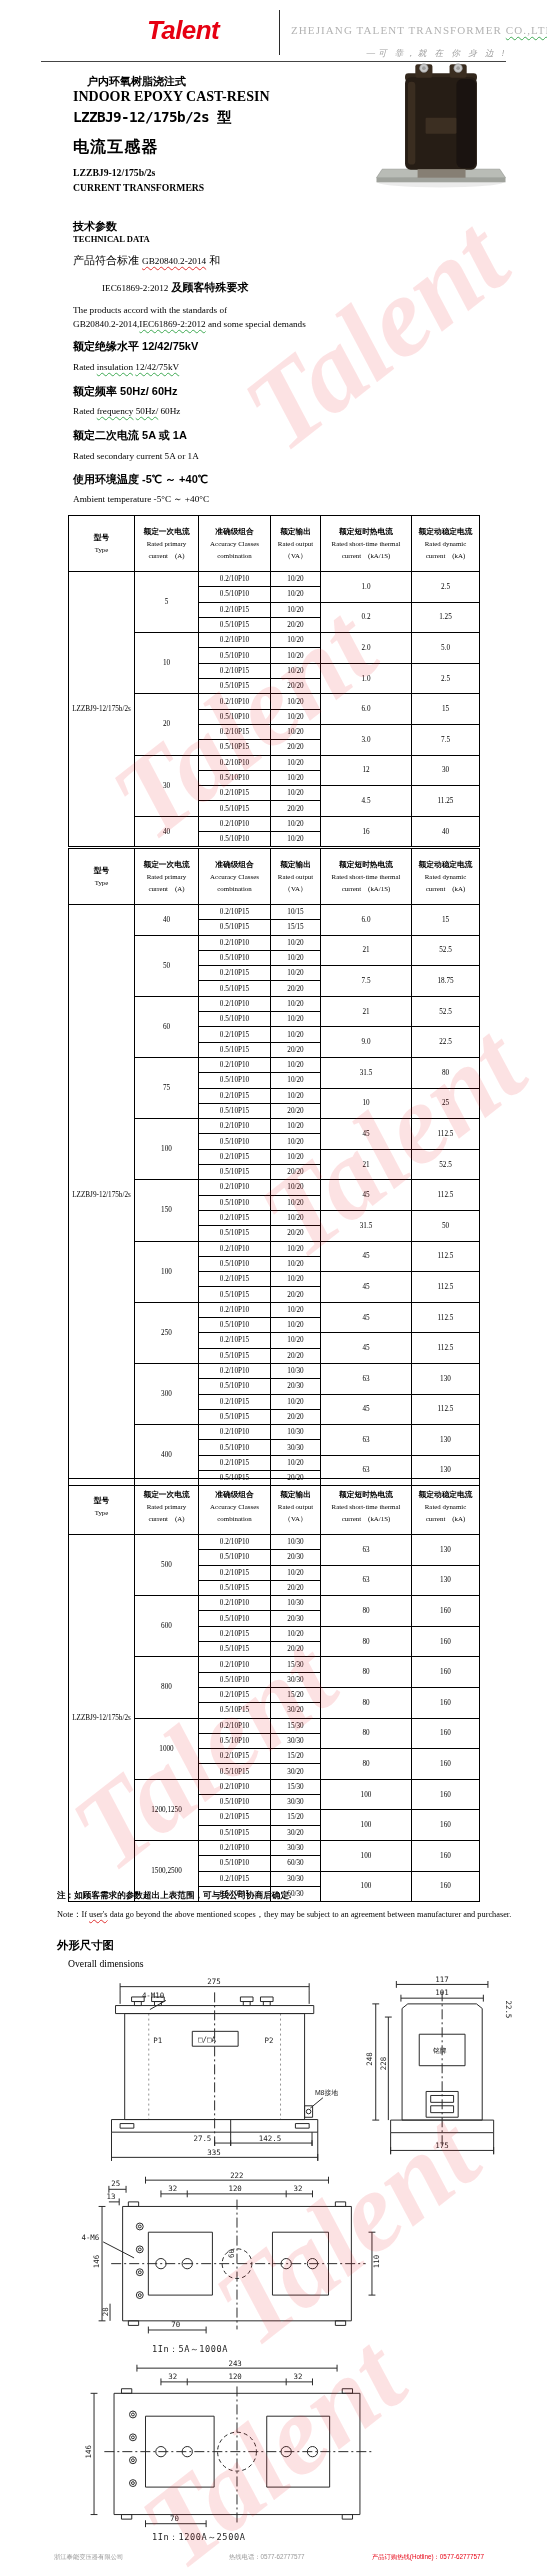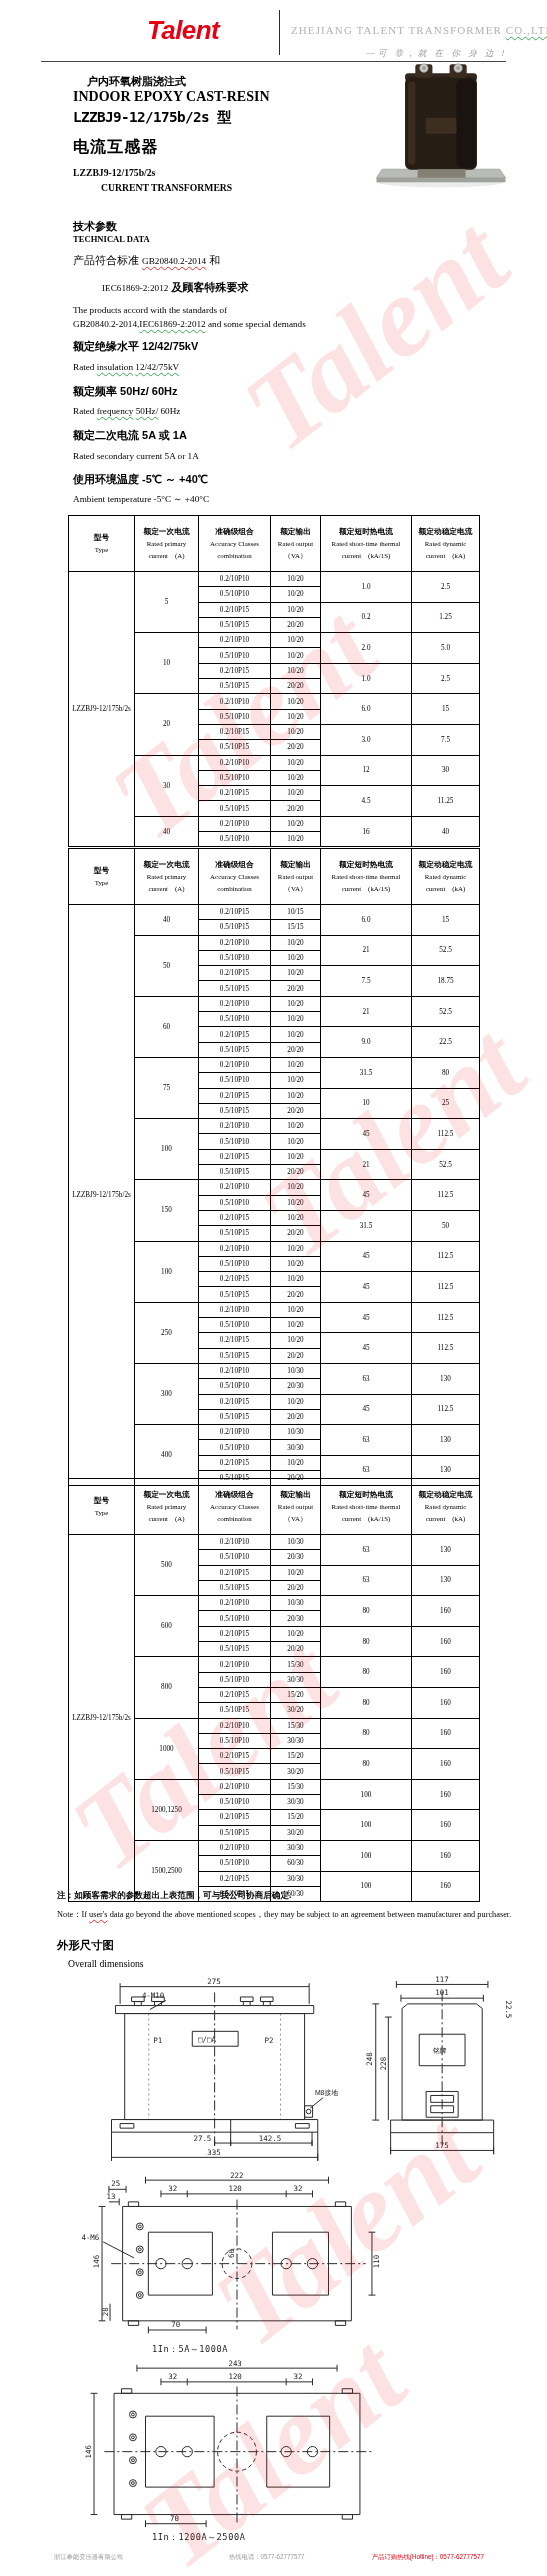--- a/index.html
+++ b/index.html
@@ -82,21 +82,21 @@
     <circle cx="163" cy="9" r="3.2" fill="#9d9d9d"></circle>
     <rect x="106" y="96" width="54" height="28" rx="2" fill="#3c2f22"></rect>
     <rect x="92" y="186" width="84" height="15" fill="#867f74"></rect>
   </svg>
 
   <div class="abs zh-b" style="left:87px;top:74px;">户内环氧树脂浇注式</div>
   <div class="abs en-serif-b" style="left:73px;top:89px;font-size:14px;">INDOOR EPOXY CAST-RESIN</div>
   <div class="abs model-big" style="left:73px;top:108px;">LZZBJ9-12/175b/2s 型</div>
   <div class="abs product-big" style="left:73px;top:137px;">电流互感器</div>
   <div class="abs en-serif-b" style="left:73px;top:167px;font-size:9.7px;">LZZBJ9-12/175b/2s</div>
-  <div class="abs en-serif-b" style="left:73px;top:182px;font-size:9.7px;margin-left:28px;">CURRENT TRANSFORMERS</div>
+  <div class="abs en-serif-b" style="left:73px;top:182px;font-size:9.7px;">CURRENT TRANSFORMERS</div>
 
   <div class="abs zh-b" style="left:73px;top:219px;">技术参数</div>
   <div class="abs en-serif-b" style="left:73px;top:234px;font-size:8.6px;">TECHNICAL DATA</div>
 
   <div class="abs" style="left:73px;top:253px;">
     <span class="zh-r">产品符合标准 </span><span class="en-serif wr" style="font-size:9.2px;">GB20840.2-2014</span><span class="zh-r"> 和</span>
   </div>
   <div class="abs" style="left:73px;top:280px;margin-left:29px;">
     <span class="en-serif" style="font-size:9.2px;">IEC61869-2:2012</span><span class="zh-b"> 及顾客特殊要求</span>
   </div>

